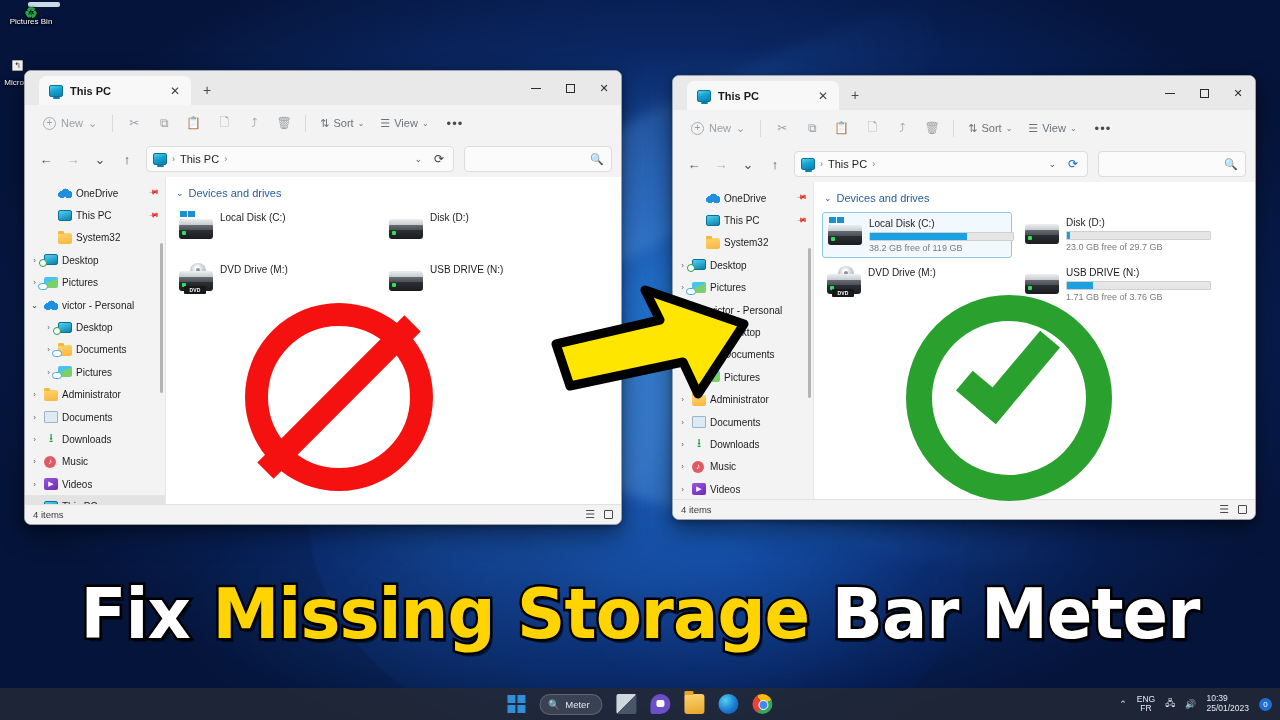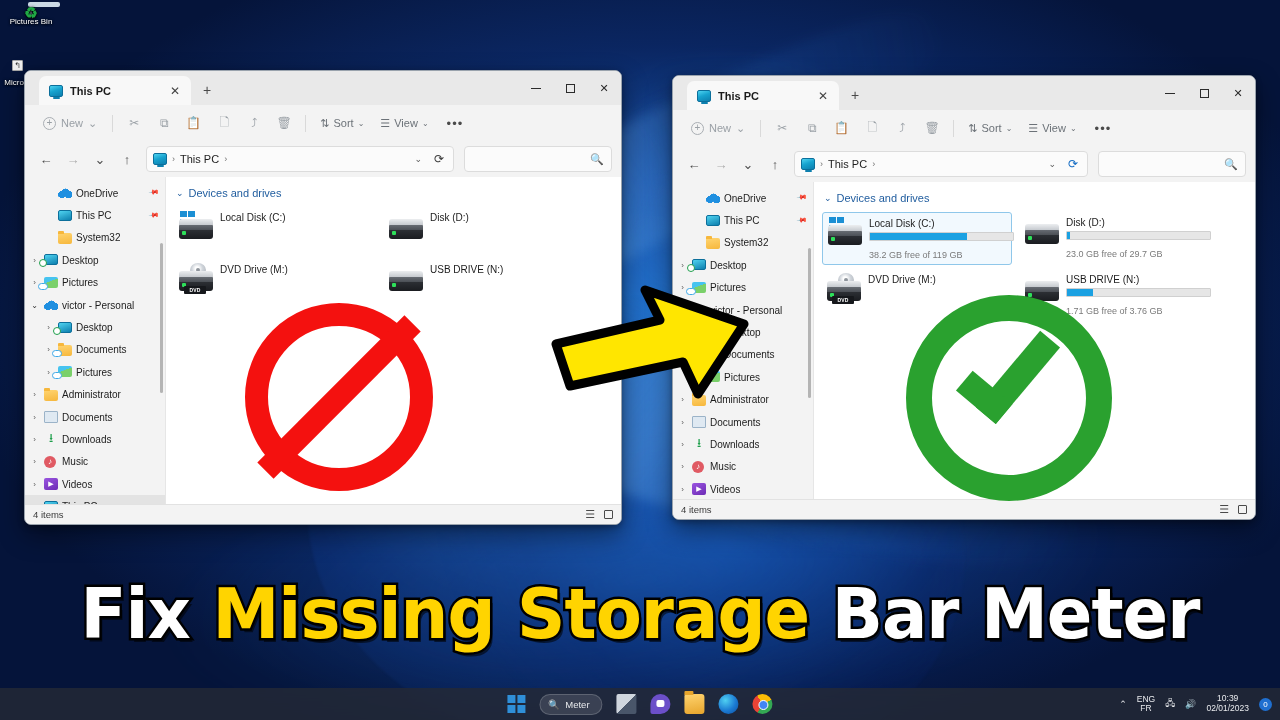--- a/index.html
+++ b/index.html
@@ -290,21 +290,21 @@
     color: #fff; font-size: 5px; font-weight: bold; text-align: center; line-height: 8px;
     letter-spacing: .2px;
   }
   .drive-info { padding-top: 1px; }
   .drive-name { font-size: 10px; color: #1b1b1b; white-space: nowrap; }
   .bar-track {
     width: 145px; height: 9px; background: #e6e6e6; border: 1px solid #d0d0d0;
     margin-top: 3px; border-radius: 1px; overflow: hidden;
   }
   .bar-fill { height: 100%; background: #1ba1e2; }
-  .drive-free { font-size: 9px; color: #7a7a7a; margin-top: 9px; white-space: nowrap; }
+  .drive-free { font-size: 9px; color: #7a7a7a; margin-top: 2px; white-space: nowrap; }
 
   .statusbar {
     height: 20px; background: #f3f3f3; border-top: 1px solid #e2e2e2;
     display: flex; align-items: center; padding: 0 8px; flex: none;
     font-size: 9.5px; color: #3a3a3a;
   }
   .status-right { margin-left: auto; display: flex; gap: 9px; align-items: center; color: #4a4a4a; }
   .vw-list { font-size: 11px; }
   .vw-tile { width: 9px; height: 9px; border: 1.4px solid #4a4a4a; border-radius: 1px; }
 
@@ -395,21 +395,21 @@
   }
   .app-chrome::after {
     content: ""; position: absolute; left: 6px; top: 6px; width: 8px; height: 8px;
     border-radius: 50%; background: #4285f4; border: 1.5px solid #fff;
   }
   .tb-right {
     position: absolute; right: 8px; display: flex; align-items: center; gap: 10px;
     color: #e9ebee; font-size: 9px;
   }
   .tb-lang { text-align: center; line-height: 1.1; font-size: 8.5px; }
-  .tb-clock { text-align: center; line-height: 1.15; font-size: 8.5px; }
+  .tb-clock { text-align: left; line-height: 1.15; font-size: 8.5px; }
   .tb-notif {
     width: 13px; height: 13px; border-radius: 50%; background: #1f6fd0;
     color: #fff; font-size: 8px; text-align: center; line-height: 13px;
   }
 </style>
 </head>
 <body>
 
 <div id="desktop">
   <div class="swirl sw1"></div>
@@ -968,17 +968,17 @@
   <div class="tb-right">
     <span>⌃</span>
     <span class="tb-lang">
       <span>ENG</span><br>
       <span>FR</span>
     </span>
     <span>🖧</span>
     <span>🔊</span>
     <span class="tb-clock">
       <span>10:39</span><br>
-      <span>02/01/2023</span>
+      <span>25/01/2023</span>
     </span>
     <span class="tb-notif">0</span>
   </div>
 </div>
 
 </body></html>

